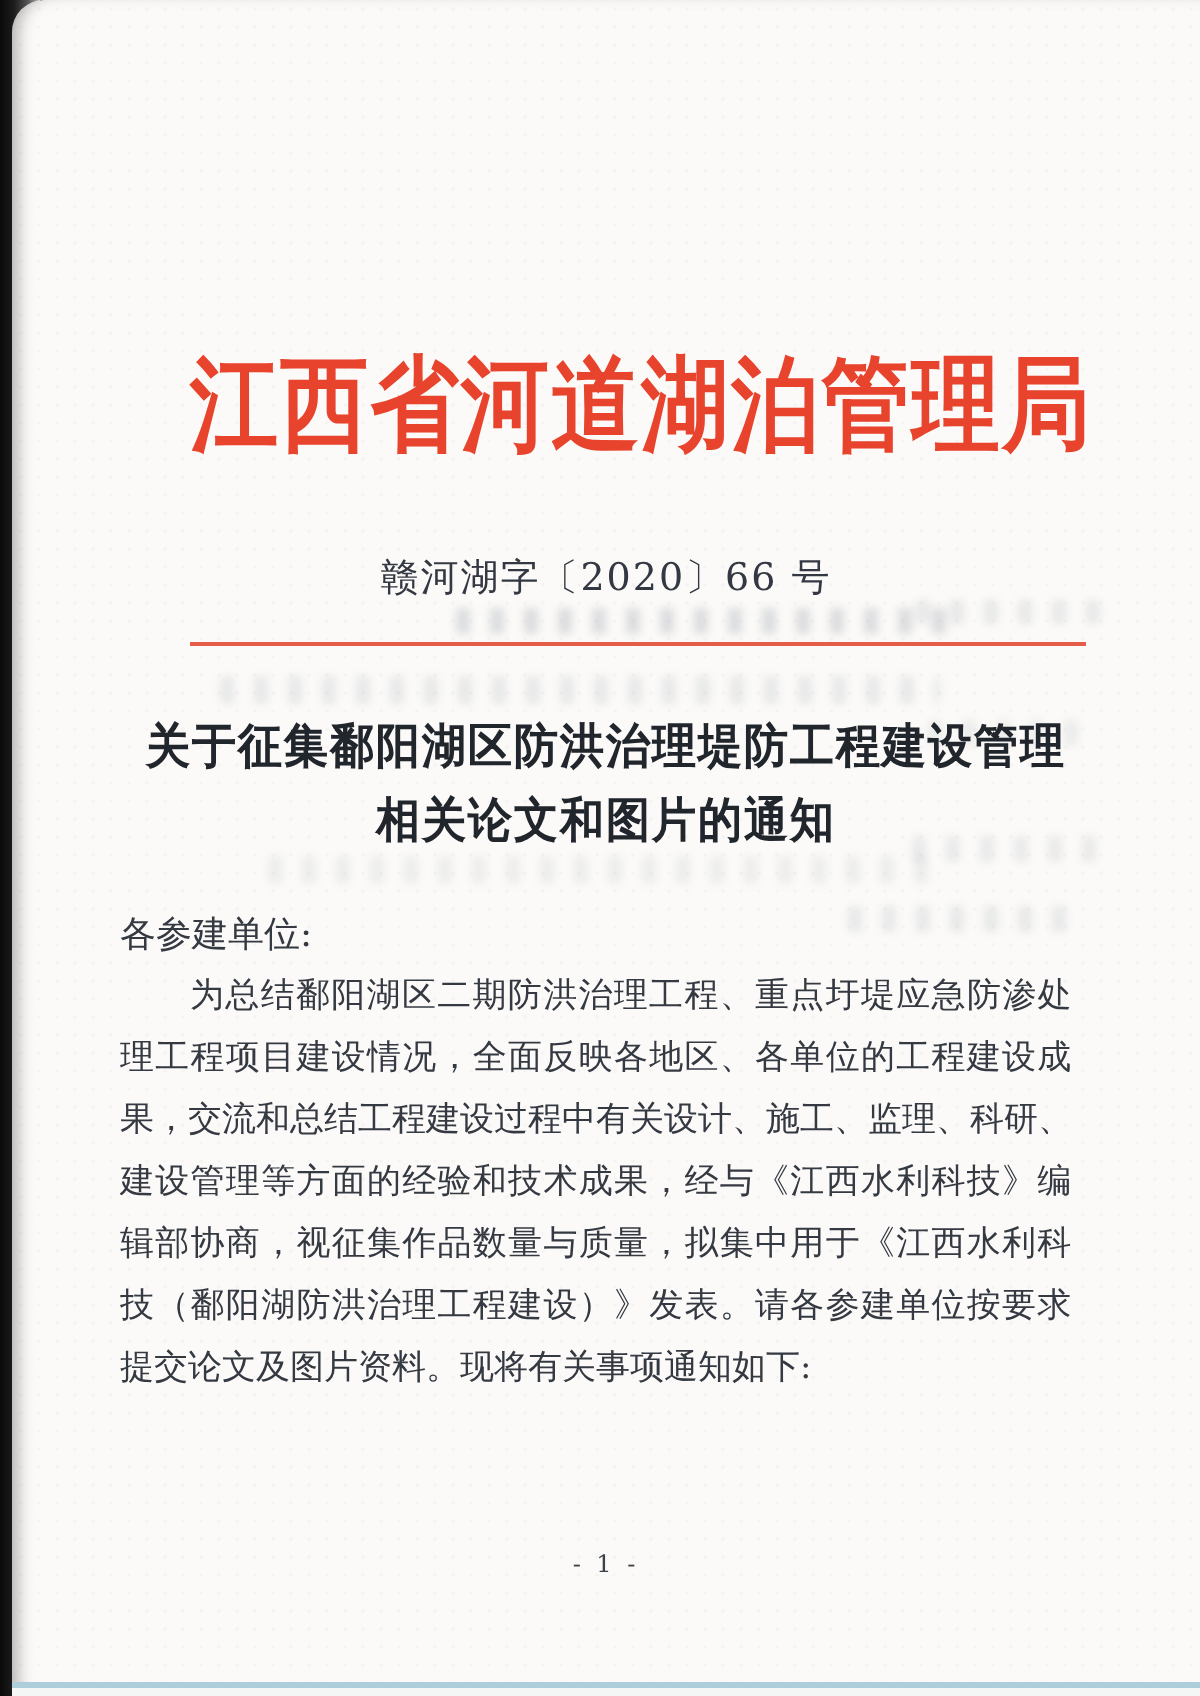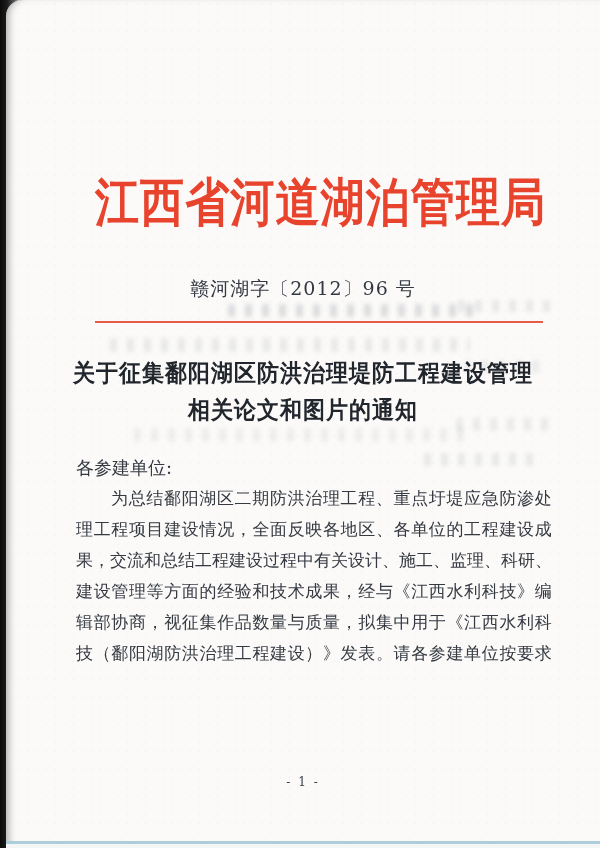--- a/index.html
+++ b/index.html
@@ -60,21 +60,21 @@
   .notice-title { 
     position: absolute; left: 0; width: 594px; text-align: center;
     font-size: 22px; font-weight: bold; color: #21252c;
     letter-spacing: 1px;
     transform: scaleY(1.08); transform-origin: center top;
   }
   .notice-title-1 { top: 357px; }
   .notice-title-2 { top: 394px; }
 
   .body-block {
-    position: absolute; left: 70px; top: 452px; width: 476px;
+    position: absolute; left: 54px; top: 452px; width: 476px;
     color: #353a42;
   }
   .body-block > div { height: 31px; line-height: 31px; overflow: hidden; }
   .salutation { font-size: 18px; }
   .body-line  { font-size: 17px; }
   .body-line.indent-first { padding-left: 35px; }
   .flexline { display: flex; justify-content: space-between; }
   .flexline > span { display: inline-block; flex: 0 0 auto; }
   .section-heading, .list-item { font-size: 18px; text-indent: 34px; }
 
@@ -121,21 +121,21 @@
         <span>省</span>
         <span>河</span>
         <span>道</span>
         <span>湖</span>
         <span>泊</span>
         <span>管</span>
         <span>理</span>
         <span>局</span>
       </div>
 
-    <div class="doc-number">赣河湖字〔2012〕96 号</div>
+    <div class="doc-number">赣河湖字〔2020〕66 号</div>
 
     <div class="red-rule"></div>
 
     <div class="notice-title notice-title-1">关于征集鄱阳湖区防洪治理堤防工程建设管理</div>
     <div class="notice-title notice-title-2">相关论文和图片的通知</div>
 
     <div class="body-block">
       <div class="salutation">各参建单位:</div>
       <div class="body-line indent-first flexline">
           <span>为</span>
@@ -303,20 +303,21 @@
           <span>请</span>
           <span>各</span>
           <span>参</span>
           <span>建</span>
           <span>单</span>
           <span>位</span>
           <span>按</span>
           <span>要</span>
           <span>求</span>
         </div>
+      <div class="body-line">提交论文及图片资料。现将有关事项通知如下:</div>
     </div>
 
     <div class="page-number">- 1 -</div>
 
     <div class="bottom-scan-line"></div>
     <div class="bottom-strip"></div>
   </div>
 </div>
 
 </body></html>

